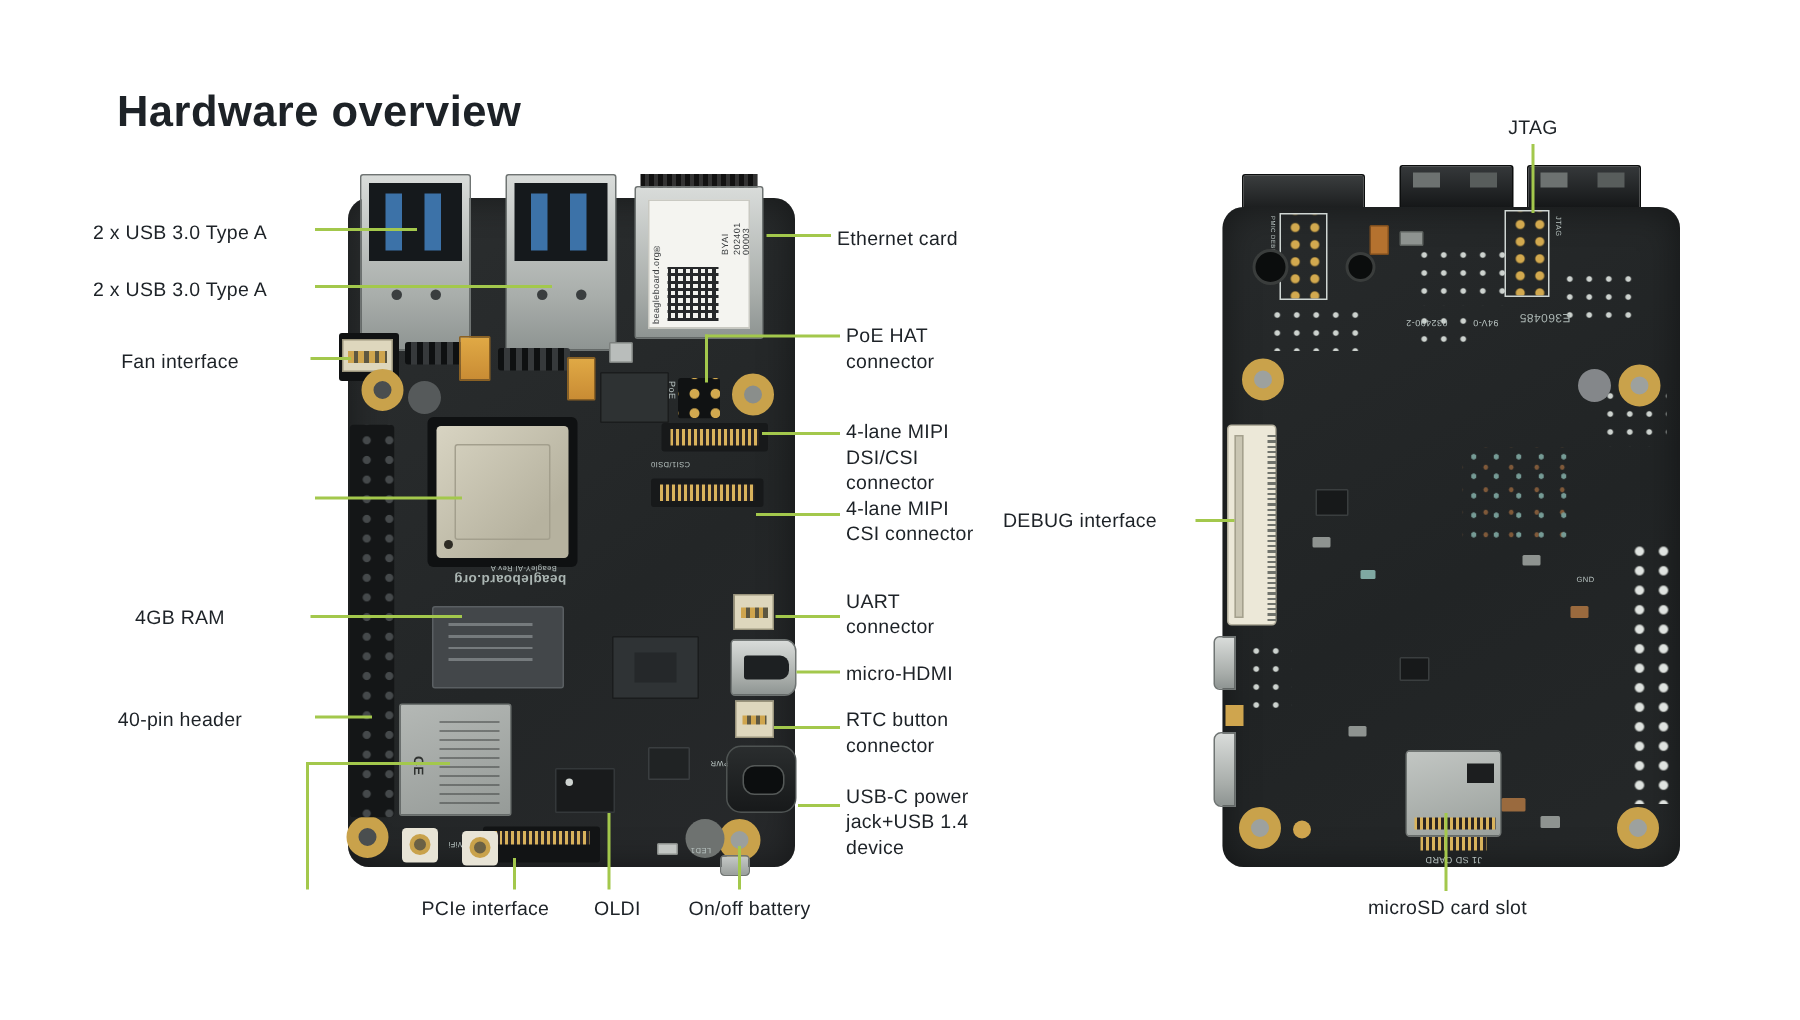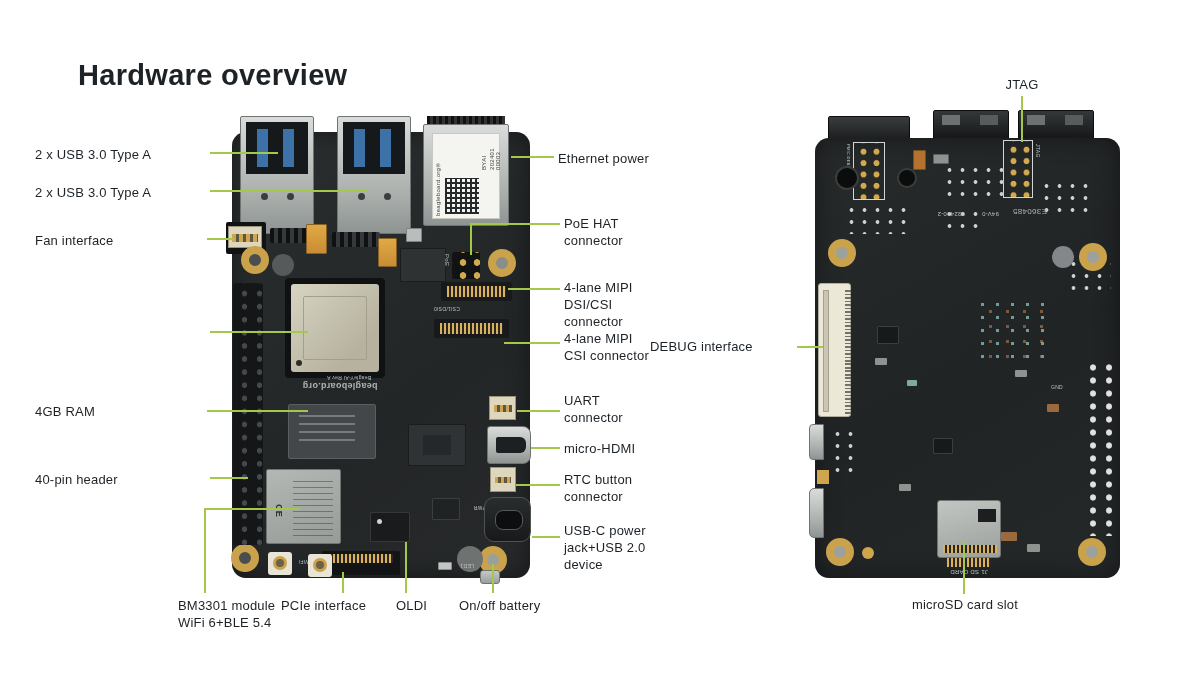--- a/index.html
+++ b/index.html
@@ -2,21 +2,21 @@
 <html style="--leader: #a3c84c; --text: #1d2227; --gold: #cfa54e; --pcb: #26292b;"><head>
 <meta charset="utf-8">
 <style>
   html,body{margin:0;padding:0;background:#ffffff;}
   .page{position:relative;width:1200px;height:680px;background:#fff;overflow:hidden;
         font-family:"Liberation Sans","DejaVu Sans",sans-serif;}
   .title{position:absolute;left:78px;top:40px;font-size:29px;font-weight:800;
          letter-spacing:.3px;color:var(--text,#1d2227);}
   .lbl{position:absolute;font-size:13px;font-weight:500;line-height:17px;
        color:var(--text,#1d2227);white-space:pre-line;letter-spacing:.2px;}
-  .ra{text-align:left;}
+  .ra{text-align:center;}
   .ctr{text-align:center;}
   .leader{position:absolute;background:var(--leader,#a3c84c);}
   .leader.h{height:1.5px;}
   .leader.v{width:1.5px;}
   .board{position:absolute;}
   .board *{position:absolute;box-sizing:border-box;}
   .pcb{border-radius:14px;background:linear-gradient(145deg,#2b2e2f,#232627 60%,#27292b);
        box-shadow:inset 0 0 24px rgba(0,0,0,.45);}
   .pcb.back{background:linear-gradient(150deg,#272a2b,#212425 55%,#252829);}
   .silver{background:linear-gradient(180deg,#d9dcda,#a8adaa 70%,#8e9492);border:1px solid #6f7473;}
@@ -254,21 +254,21 @@
   <div class="leader h" style="left:207px;top:238px;width:27px;"></div>
 
   <div class="leader h" style="left:210px;top:331px;width:98px;"></div>
 
   <div class="lbl ra" style="right:995px;top:403px;width:170px;">4GB RAM</div>
   <div class="leader h" style="left:207px;top:410px;width:101px;"></div>
 
   <div class="lbl ra" style="right:995px;top:471px;width:170px;">40-pin header</div>
   <div class="leader h" style="left:210px;top:477px;width:38px;"></div>
 
-  <div class="lbl" style="left:558px;top:150px;width:140px;">Ethernet power</div>
+  <div class="lbl" style="left:558px;top:150px;width:140px;">Ethernet card</div>
   <div class="leader h" style="left:511px;top:156px;width:43px;"></div>
 
   <div class="lbl" style="left:564px;top:215px;width:140px;">PoE HAT
 connector</div>
   <div class="leader h" style="left:470px;top:223px;width:90px;"></div>
   <div class="leader v" style="left:470px;top:223px;height:32px;"></div>
 
   <div class="lbl" style="left:564px;top:279px;width:140px;">4-lane MIPI
 DSI/CSI
 connector</div>
@@ -283,26 +283,24 @@
   <div class="leader h" style="left:517px;top:410px;width:43px;"></div>
 
   <div class="lbl" style="left:564px;top:440px;width:140px;">micro-HDMI</div>
   <div class="leader h" style="left:531px;top:447px;width:29px;"></div>
 
   <div class="lbl" style="left:564px;top:471px;width:140px;">RTC button
 connector</div>
   <div class="leader h" style="left:516px;top:484px;width:44px;"></div>
 
   <div class="lbl" style="left:564px;top:522px;width:140px;">USB-C power
-jack+USB 2.0
+jack+USB 1.4
 device</div>
   <div class="leader h" style="left:532px;top:536px;width:28px;"></div>
 
-  <div class="lbl" style="left:178px;top:597px;width:130px;">BM3301 module
-WiFi 6+BLE 5.4</div>
   <div class="leader v" style="left:204px;top:508px;height:85px;"></div>
   <div class="leader h" style="left:204px;top:508px;width:96px;"></div>
 
   <div class="lbl" style="left:281px;top:597px;width:110px;">PCIe interface</div>
   <div class="leader v" style="left:342px;top:572px;height:21px;"></div>
 
   <div class="lbl" style="left:396px;top:597px;width:60px;">OLDI</div>
   <div class="leader v" style="left:405px;top:542px;height:51px;"></div>
 
   <div class="lbl" style="left:459px;top:597px;width:110px;">On/off battery</div>

